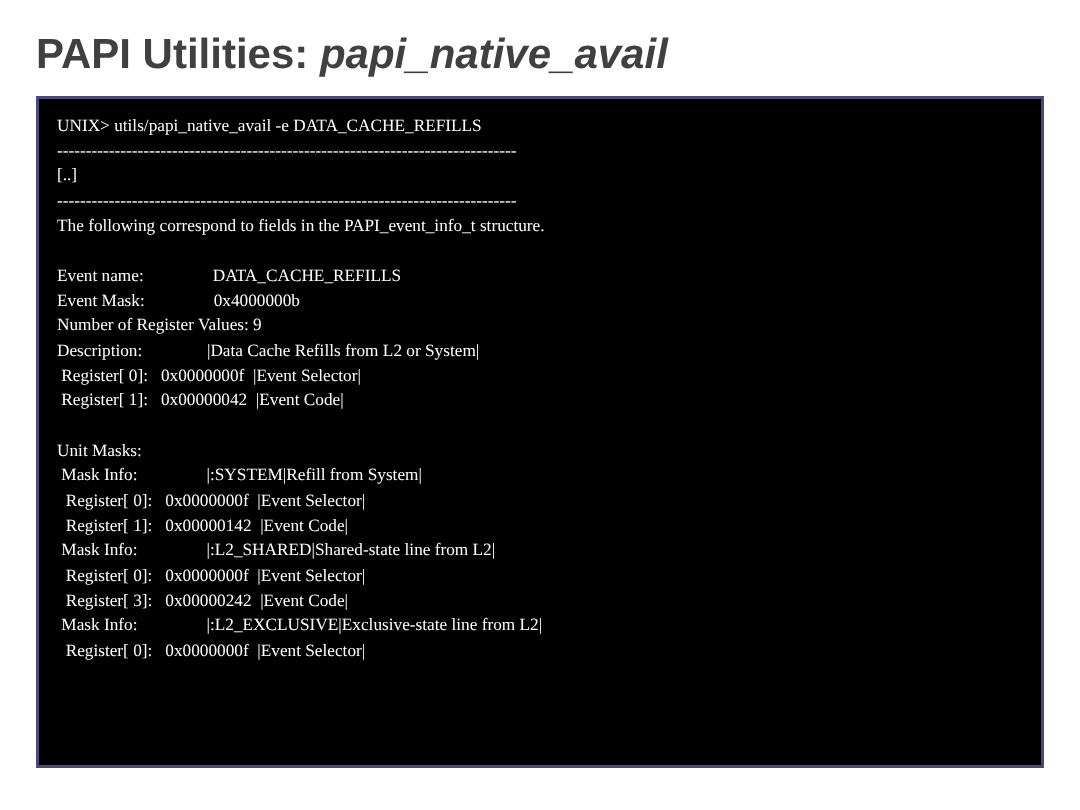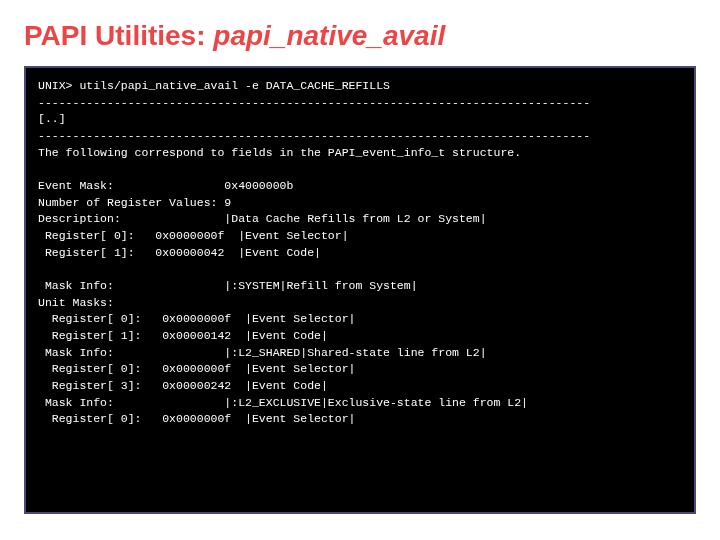--- a/index.html
+++ b/index.html
@@ -19,41 +19,41 @@
     .page-container {
       width: 720px;
       height: 540px;
       background: #ffffff;
       padding: 20px 24px 16px 24px;
     }
 
     .page-title {
       font-size: 28px;
       font-weight: bold;
-      color: #ef4444;
-      margin-bottom: 14px;
+      color: #404040;
       font-family: Arial, sans-serif;
     }
 
     .page-title .italic-part {
       font-style: italic;
       font-weight: bold;
     }
 
     .terminal-box {
       background-color: #000000;
       border: 2px solid #4a4a7a;
       color: #ffffff;
-      font-family: Liberation Mono, monospace;
+      font-family: Liberation Serif, serif;
       font-size: 11.5px;
       padding: 10px 12px;
       line-height: 1.45;
       width: 100%;
       height: 448px;
       overflow: hidden;
+      margin-top: 12px;
     }
 
     .terminal-box .line {
       white-space: pre;
       display: block;
     }
 
     .terminal-box .empty-line {
       display: block;
       height: 1.45em;
@@ -67,28 +67,29 @@
     <span>PAPI Utilities: </span><span class="italic-part">papi_native_avail</span>
   </h1>
 
   <div class="terminal-box" id="terminal-output">
   <span class="line">UNIX&gt; utils/papi_native_avail -e DATA_CACHE_REFILLS</span>
       <span class="line">--------------------------------------------------------------------------------</span>
       <span class="line">[..]</span>
       <span class="line">--------------------------------------------------------------------------------</span>
       <span class="line">The following correspond to fields in the PAPI_event_info_t structure.</span>
       <span class="empty-line"></span>
+      <span class="line">Event name:                DATA_CACHE_REFILLS</span>
       <span class="line">Event Mask:                0x4000000b</span>
       <span class="line">Number of Register Values: 9</span>
       <span class="line">Description:               |Data Cache Refills from L2 or System|</span>
       <span class="line"> Register[ 0]:   0x0000000f  |Event Selector|</span>
       <span class="line"> Register[ 1]:   0x00000042  |Event Code|</span>
       <span class="empty-line"></span>
+      <span class="line">Unit Masks:</span>
       <span class="line"> Mask Info:                |:SYSTEM|Refill from System|</span>
-      <span class="line">Unit Masks:</span>
       <span class="line">  Register[ 0]:   0x0000000f  |Event Selector|</span>
       <span class="line">  Register[ 1]:   0x00000142  |Event Code|</span>
       <span class="line"> Mask Info:                |:L2_SHARED|Shared-state line from L2|</span>
       <span class="line">  Register[ 0]:   0x0000000f  |Event Selector|</span>
       <span class="line">  Register[ 3]:   0x00000242  |Event Code|</span>
       <span class="line"> Mask Info:                |:L2_EXCLUSIVE|Exclusive-state line from L2|</span>
       <span class="line">  Register[ 0]:   0x0000000f  |Event Selector|</span>
     </div>
 </div>
 

